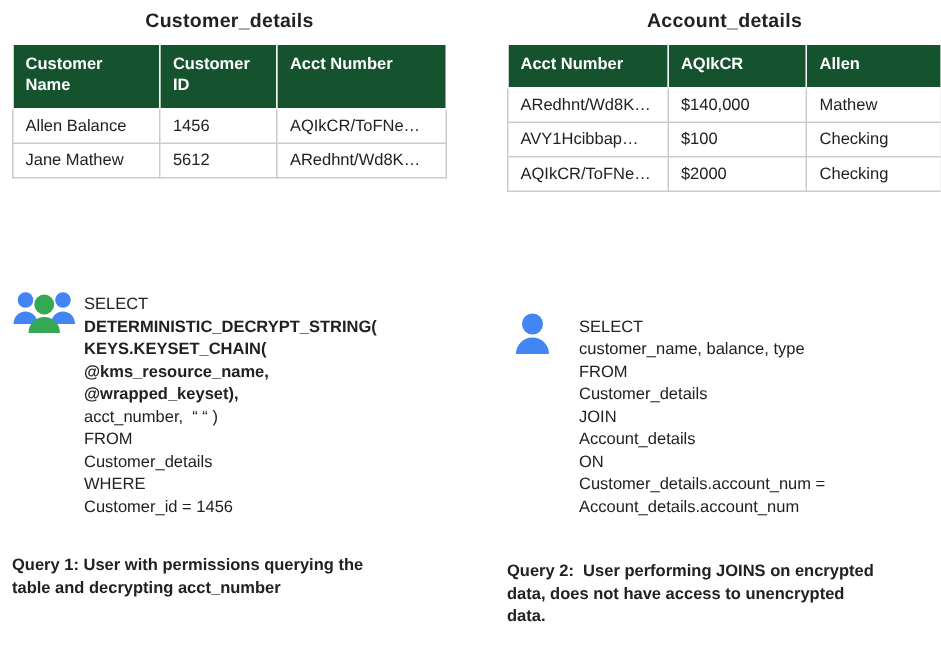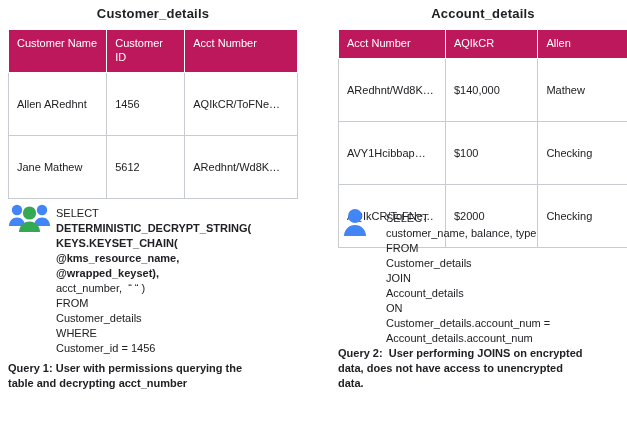--- a/index.html
+++ b/index.html
@@ -33,56 +33,56 @@
     letter-spacing: 0.2px;
   }
 
   table.data-table {
     border-collapse: collapse;
     width: 100%;
     table-layout: fixed;
     background: #fff;
   }
   table.data-table th {
-    background: #be185d;
+    background: #14532d;
     color: #ffffff;
     font-size: 11px;
-    font-weight: normal;
+    font-weight: bold;
     text-align: left;
     padding: 7px 8px;
     border: 1px solid #ffffff;
     vertical-align: top;
     line-height: 1.25;
   }
   table.data-table td {
     font-size: 11px;
     color: #202124;
     text-align: left;
-    padding: 20px 8px;
+    padding: 0 8px;
     border: 1px solid #c8ccd1;
     height: 22px;
     vertical-align: middle;
     overflow: hidden;
     white-space: nowrap;
     text-overflow: ellipsis;
   }
   
   .left-table col.c1 { width: 34%; }
   .left-table col.c2 { width: 27%; }
   .left-table col.c3 { width: 39%; }
   .right-table col.c1 { width: 37%; }
   .right-table col.c2 { width: 32%; }
   .right-table col.c3 { width: 31%; }
 
   
   .query-block {
     position: absolute;
     width: 290px;
   }
-  .query-block.left { left: 8px; top: 200px; }
+  .query-block.left { left: 8px; top: 190px; }
   .query-block.right { left: 338px; top: 205px; }
 
   .query-row {
     display: flex;
     align-items: flex-start;
   }
   .icon-wrap {
     width: 48px;
     flex: 0 0 48px;
     padding-top: 2px;
@@ -98,22 +98,22 @@
     font-weight: bold;
   }
   .caption {
     font-size: 11px;
     font-weight: bold;
     line-height: 15px;
     color: #202124;
     margin-top: 14px;
     white-space: pre-wrap;
   }
-  .query-block.left .caption { margin-top: 5px; }
-  .query-block.right .caption { margin-top: 0; }
+  .query-block.left .caption { margin-top: 24px; }
+  .query-block.right .caption { margin-top: 28px; }
 </style>
 </head>
 <body>
 
 <div class="panel left">
   <div class="panel-title">Customer_details</div>
   <table class="data-table left-table">
     <colgroup>
         <col class="c1">
         <col class="c2">
@@ -121,21 +121,21 @@
       </colgroup>
     <thead>
       <tr>
         <th>Customer Name</th>
         <th>Customer ID</th>
         <th>Acct Number</th>
       </tr>
     </thead>
     <tbody>
       <tr>
-        <td>Allen ARedhnt</td>
+        <td>Allen Balance</td>
         <td>1456</td>
         <td>AQIkCR/ToFNe…</td>
       </tr>
       <tr>
         <td>Jane Mathew</td>
         <td>5612</td>
         <td>ARedhnt/Wd8K…</td>
       </tr>
     </tbody>
   </table>

